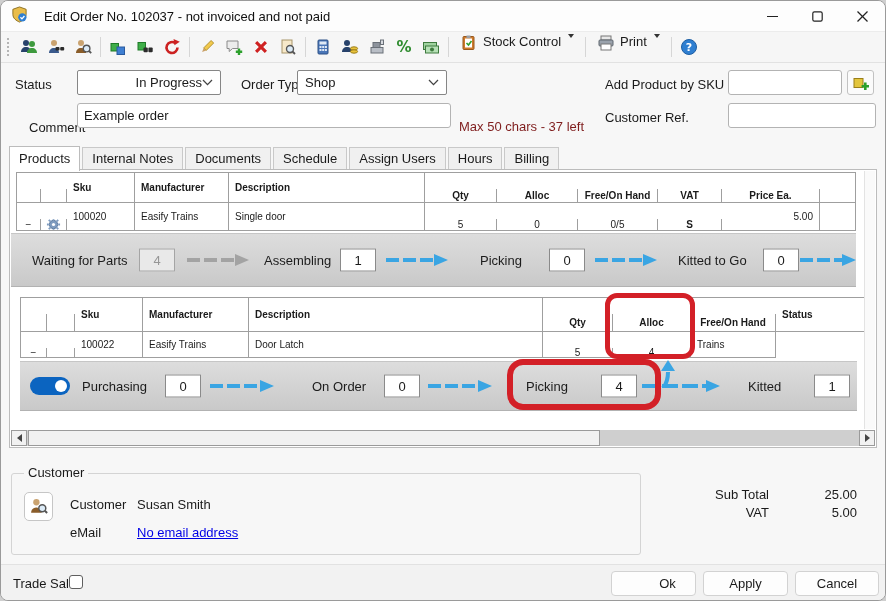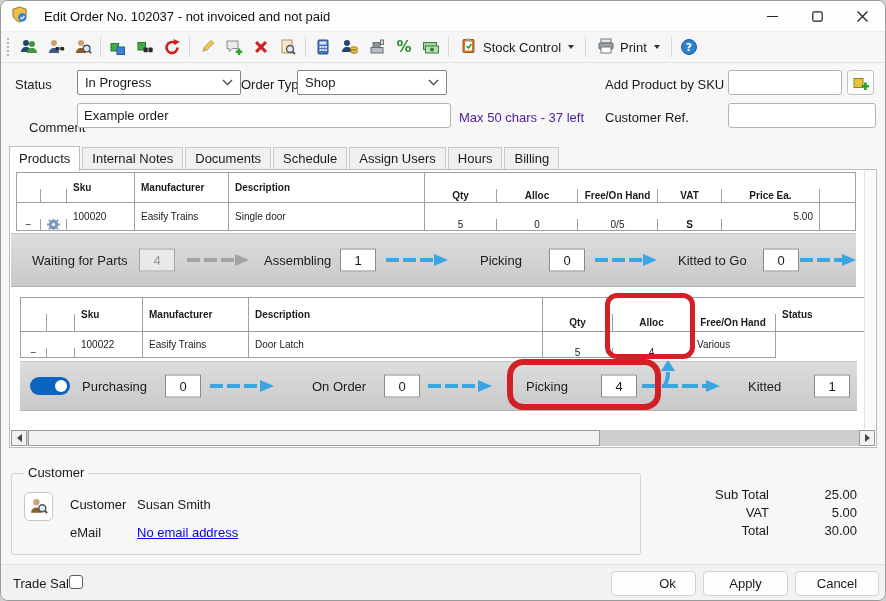--- a/index.html
+++ b/index.html
@@ -13,27 +13,27 @@
   .titlebar{height:30px; background:#fdfdfd; display:flex; align-items:center; padding-left:10px; gap:16px;}
   .title-text{font-size:13px; color:#111;}
   .win-controls{margin-left:auto; display:flex; height:100%;}
   .win-btn{width:45px; height:100%; display:flex; align-items:center; justify-content:center;}
   
   .toolbar{height:32px; background:#f6f6f6; border-top:1px solid #ececec; border-bottom:1px solid #e2e2e2;
     display:flex; align-items:center; padding:0 3px; gap:1px;}
   .grip{width:5px; height:18px; border-left:2px dotted #b5b5b5; margin:0 3px;}
   .tb-btn{width:26px; height:26px; display:flex; align-items:center; justify-content:center; border-radius:3px;}
   .tb-sep{width:1px; height:20px; background:#d6d6d6; margin:0 3px;}
-  .tb-text-btn{display:flex; align-items:center; gap:5px; height:26px; padding:0 7px; border-radius:3px;}
+  .tb-text-btn{display:flex; gap:5px; height:26px; padding:0 7px; border-radius:3px;}
   .caret{width:0;height:0;border-left:3.5px solid transparent;border-right:3.5px solid transparent;border-top:4px solid #333;margin-left:2px;}
   
   .abs{position:absolute;}
   .lbl{position:absolute; font-size:13px; color:#1a1a1a; white-space:nowrap;}
   .lbl-r{text-align:left;}
-  .hint{color:#4c1d95;}
+  .hint{color:#7f1d1d;margin-top:9px;}
   .combo{position:absolute; height:25px; background:#fff; border:1px solid #868686; border-radius:2px;
     display:flex; align-items:center; justify-content:space-between; padding:0 7px;}
   .input{position:absolute; height:25px; background:#fff; border:1px solid #b3b3b3; border-radius:3px;
     padding:0 6px; font:inherit; color:#1a1a1a;}
   .icon-btn-sm{position:absolute; width:27px; height:25px; background:#fbfbfb; border:1px solid #c2c2c2;
     border-radius:3px; display:flex; align-items:center; justify-content:center;}
   
   .tabs{position:absolute; left:8px; top:144px; height:25px; display:flex; align-items:flex-end;}
   .tab{position:relative; border:1px solid #c9c9c9; border-bottom:none; background:#f0f0f0;
     padding:3px 9px 4px; margin-right:2px; font-size:13px;}
@@ -249,21 +249,21 @@
     <span class="tb-sep"></span>
     <div class="tb-btn">
         <svg width="18" height="18" viewBox="0 0 18 18">
           <circle cx="9" cy="9" r="7.5" fill="#2f7fd1" stroke="#1d5ea3"></circle>
           <text x="9" y="13" font-size="11" font-weight="bold" fill="#fff" text-anchor="middle" font-family="DejaVu Sans, sans-serif">?</text>
         </svg>
       </div>
   </div>
 
   <span class="lbl" style="left:14px; top:76px;">Status</span>
-  <div class="combo" style="left:76px; top:69px; width:164px;">
+  <div class="combo" style="left:76px; top:69px; width:144px;justify-content:flex-end;">
     <span>In Progress</span>
     <svg width="11" height="7">
         <polyline points="1,1 5.5,5.6 10,1" fill="none" stroke="#444" stroke-width="1.3"></polyline>
       </svg>
   </div>
   <span class="lbl" style="left:240px; top:76px;">Order Type</span>
   <div class="combo" style="left:296px; top:69px; width:150px;">
     <span>Shop</span>
     <svg width="11" height="7">
         <polyline points="1,1 5.5,5.6 10,1" fill="none" stroke="#444" stroke-width="1.3"></polyline>
@@ -376,21 +376,21 @@
       <div class="cell h c two" style="white-space:normal;">Free/On Hand</div>
       <div class="cell h">Status</div>
 
       <div class="cell c">−</div>
       <div class="cell c"></div>
       <div class="cell">100022</div>
       <div class="cell">Easify Trains</div>
       <div class="cell">Door Latch</div>
       <div class="cell c">5</div>
       <div class="cell c">4</div>
-      <div class="cell">Various</div>
+      <div class="cell">Trains</div>
     </div>
 
     <div class="band" style="left:10px; top:191px; width:837px; height:50px;">
       <div class="toggle" style="left:10px;">
           <span class="knob"></span>
         </div>
       <span class="slabel" style="left:62px;">Purchasing</span>
       <div class="sbox" style="left:145px;">0</div>
       <svg class="arr" style="left:190px;" width="64" height="12">
           <line x1="0" y1="6" x2="52" y2="6" stroke="#3aa5e3" stroke-width="4" stroke-dasharray="13 4"></line>
@@ -451,24 +451,20 @@
 
   <div class="totals">
     <div class="t-row">
       <span class="t-lbl">Sub Total</span>
       <span class="t-val">25.00</span>
     </div>
     <div class="t-row">
       <span class="t-lbl">VAT</span>
       <span class="t-val">5.00</span>
     </div>
-    <div class="t-row">
-      <span class="t-lbl">Total</span>
-      <span class="t-val">30.00</span>
-    </div>
   </div>
 
   <div class="footer">
     <span class="lbl" style="left:12px; top:11px;">Trade Sale</span>
     <span class="checkbox" style="left:68px; top:10px;"></span>
     <div class="btn" style="left:610px; width:85px;padding-left:28px;">Ok</div>
     <div class="btn" style="left:702px; width:85px;">Apply</div>
     <div class="btn" style="left:794px; width:84px;">Cancel</div>
   </div>
 

